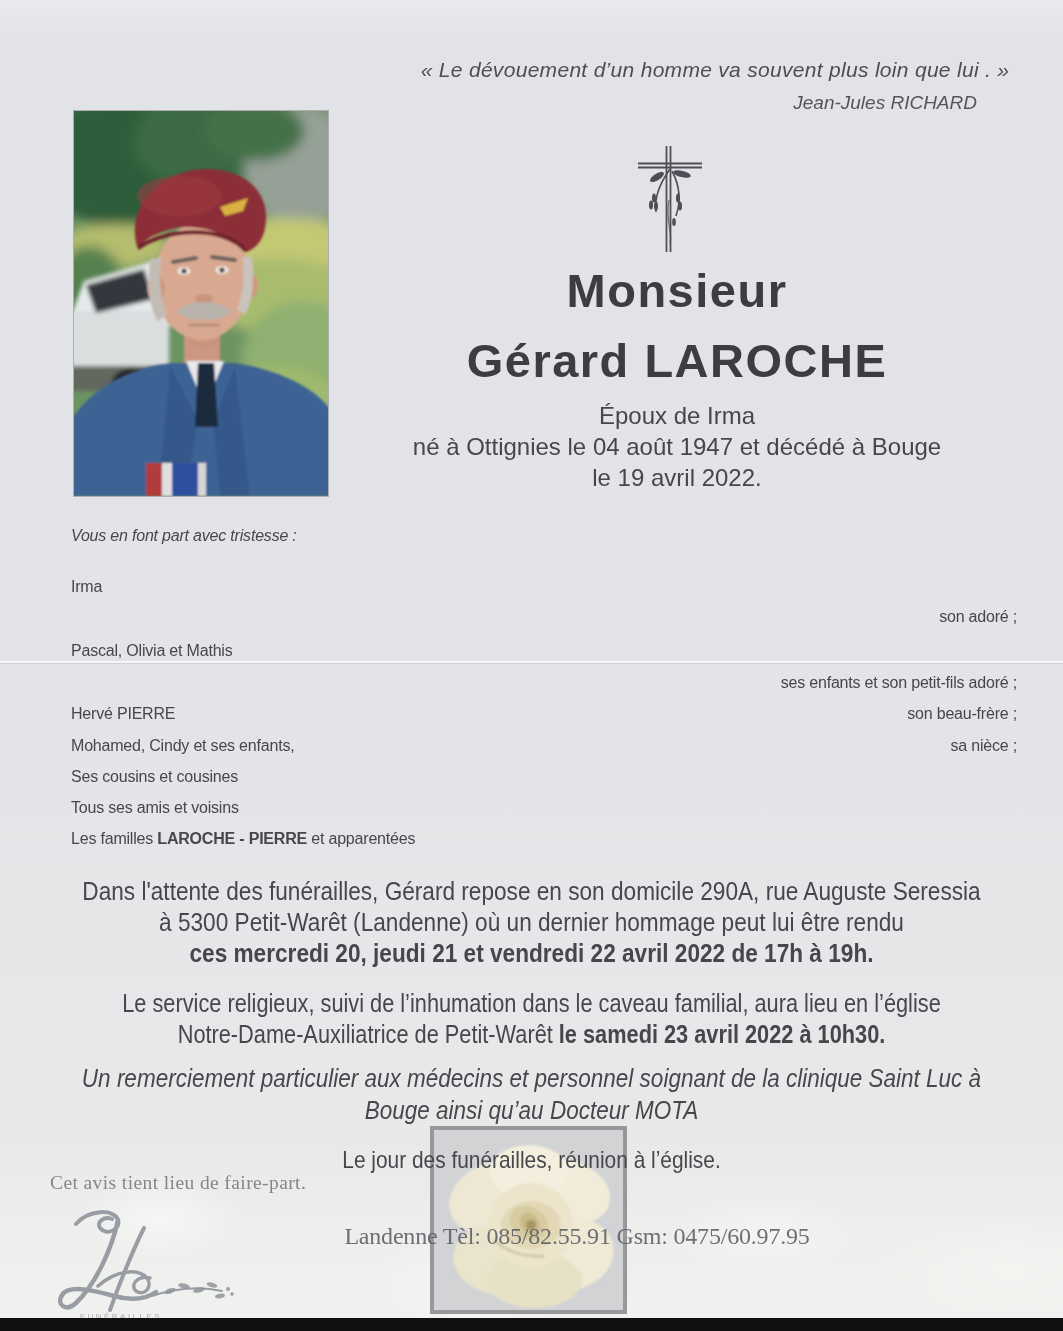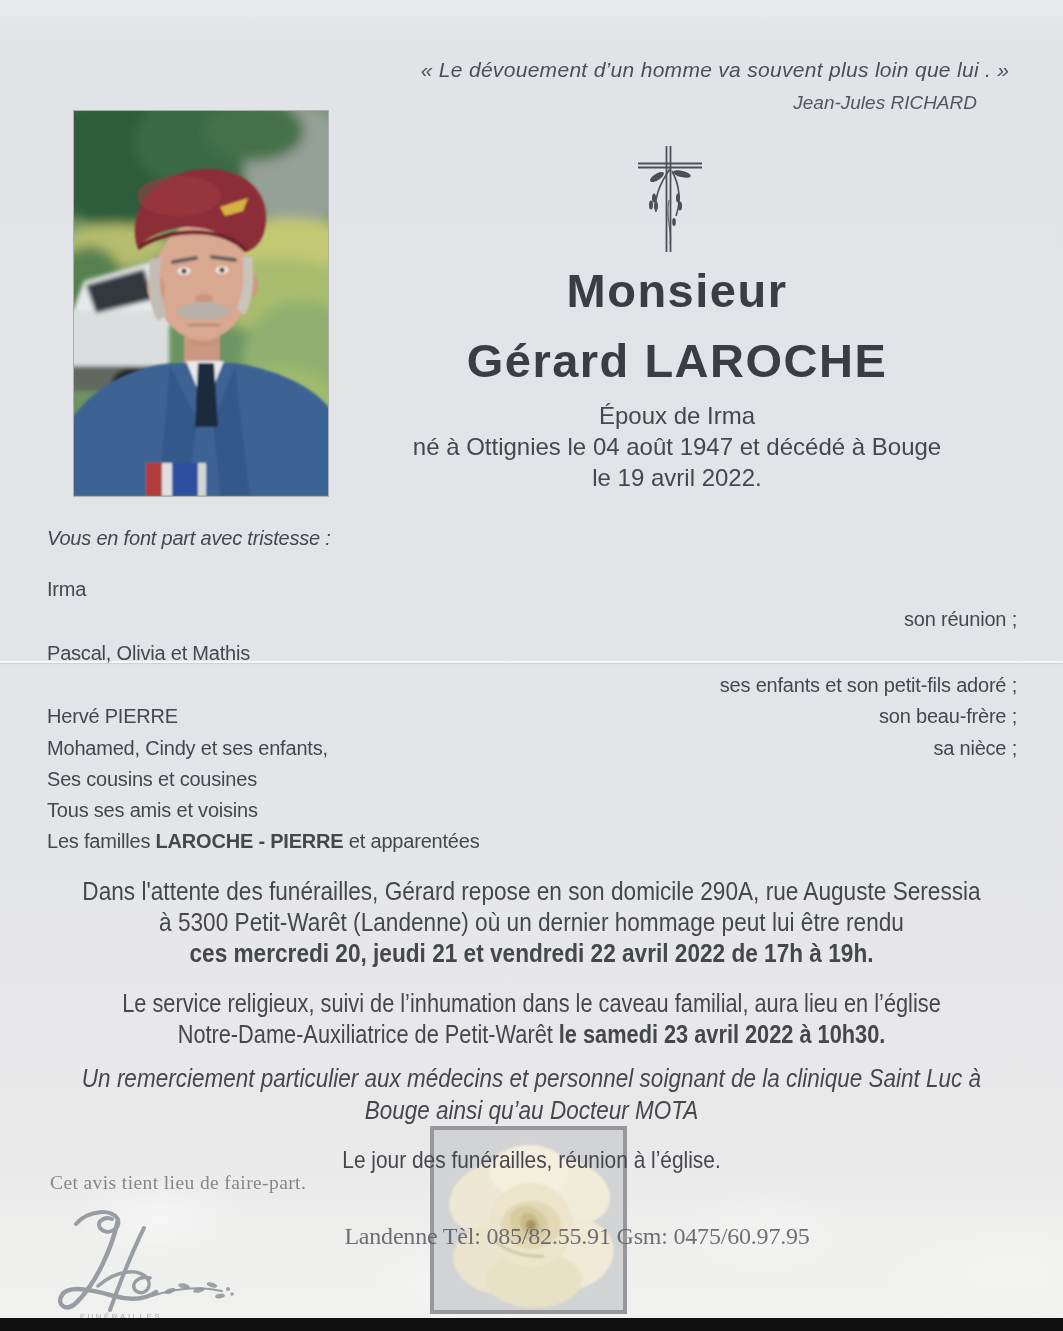--- a/index.html
+++ b/index.html
@@ -2,21 +2,21 @@
 <html><head>
 <meta charset="utf-8">
 <style>
   html,body{margin:0;padding:0;background:#888;}
   .page{
     position:relative;width:1063px;height:1331px;overflow:hidden;
     background:linear-gradient(180deg,#eaebed 0,#e2e3e6 40px,#e3e4e7 55%,#e9e9ea 86%,#efefee 100%);
     font-family:"Liberation Sans",sans-serif;color:#46474c;
   }
   .abs{position:absolute;}
-  .t{position:absolute;font-size:20px;letter-spacing:-0.2px;color:#46474c;white-space:nowrap;}
+  .t{position:absolute;font-size:16px;letter-spacing:-0.2px;color:#46474c;white-space:nowrap;margin-left:24px;}
   .left{left:47px;}
   .rel{right:46px;text-align:right;}
   .italic{font-style:italic;}
   .quote-line{position:absolute;left:400px;width:630px;top:58px;text-align:center;
     font-style:italic;font-size:21px;letter-spacing:.3px;color:#4d4e53;}
   .quote-author{position:absolute;right:86px;top:92px;font-style:italic;font-size:19px;color:#55565b;}
   .headline{position:absolute;left:340px;top:264px;width:674px;text-align:center;color:#3c3d42;}
   .headline .big{font-size:47px;font-weight:bold;letter-spacing:1.5px;line-height:54px;}
   .headline .big2{margin-top:16px;}
   .headline .sub{font-size:24px;line-height:31px;color:#46474c;}
@@ -149,21 +149,21 @@
     <div class="big">Monsieur</div>
     <div class="big big2">Gérard LAROCHE</div>
     <div class="sub sub1">Époux de Irma</div>
     <div class="sub">né à Ottignies le 04 août 1947 et décédé à Bouge</div>
     <div class="sub">le 19 avril 2022.</div>
   </div>
 
   <div class="t left italic" style="top:527px;">Vous en font part avec tristesse :</div>
 
   <div class="t left z2" style="top:578px;">Irma</div>
-  <div class="t rel z2" style="top:608px;">son réunion ;</div>
+  <div class="t rel z2" style="top:608px;">son adoré ;</div>
 
   <div class="t left z2" style="top:642px;">Pascal, Olivia et Mathis</div>
   <div class="t rel z2" style="top:674px;">ses enfants et son petit-fils adoré ;</div>
 
   <div class="t left z2" style="top:705px;">Hervé PIERRE</div>
   <div class="t rel z2" style="top:705px;text-align:center;">son beau-frère ;</div>
 
   <div class="t left z2" style="top:737px;">Mohamed, Cindy et ses enfants,</div>
   <div class="t rel z2" style="top:737px;">sa nièce ;</div>
 

